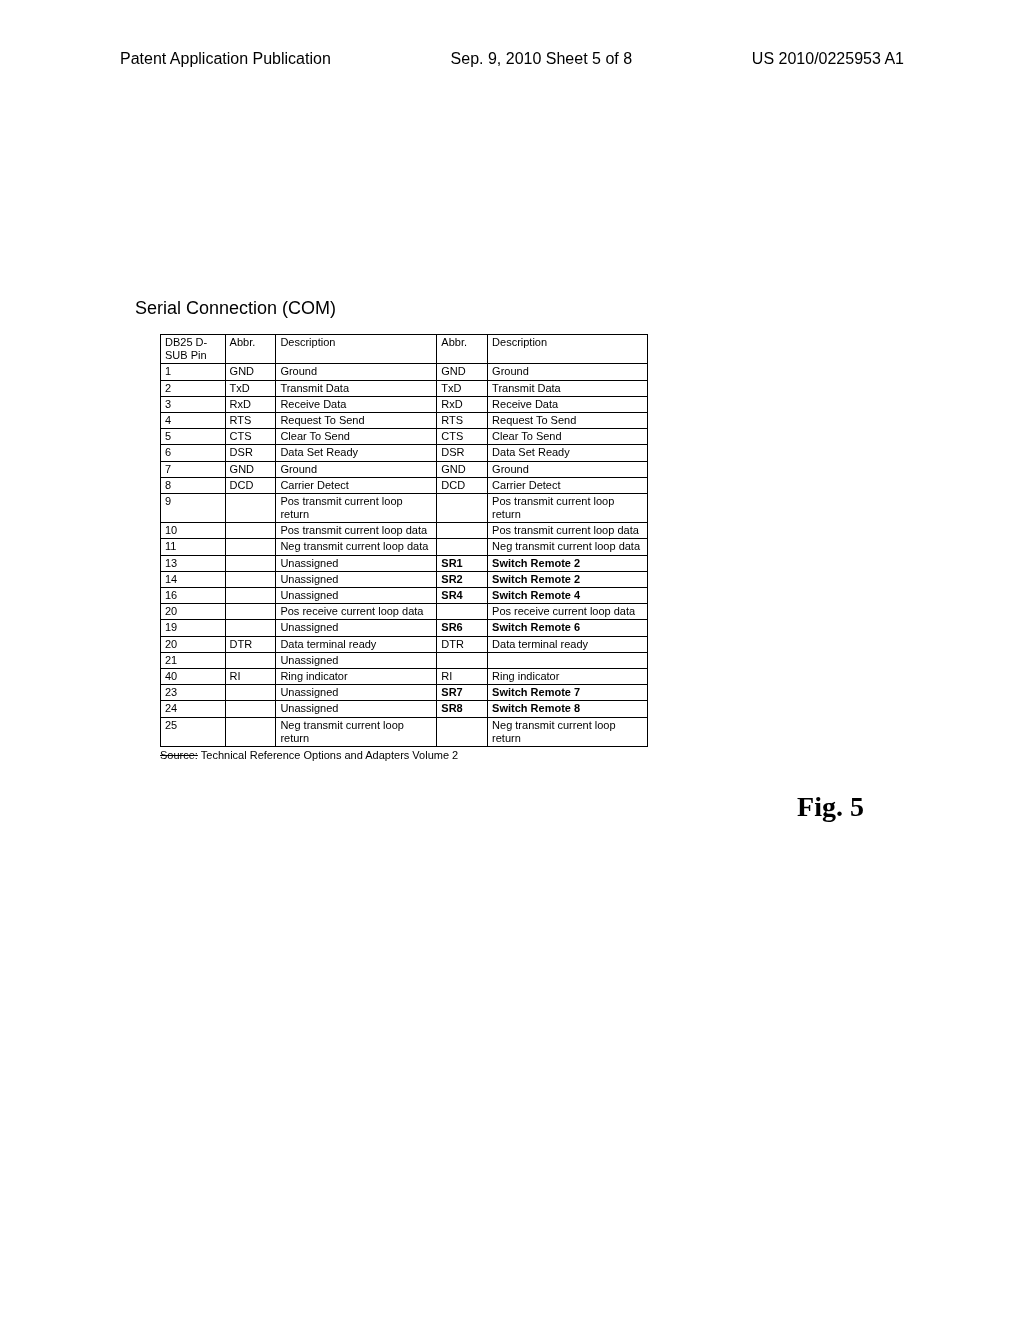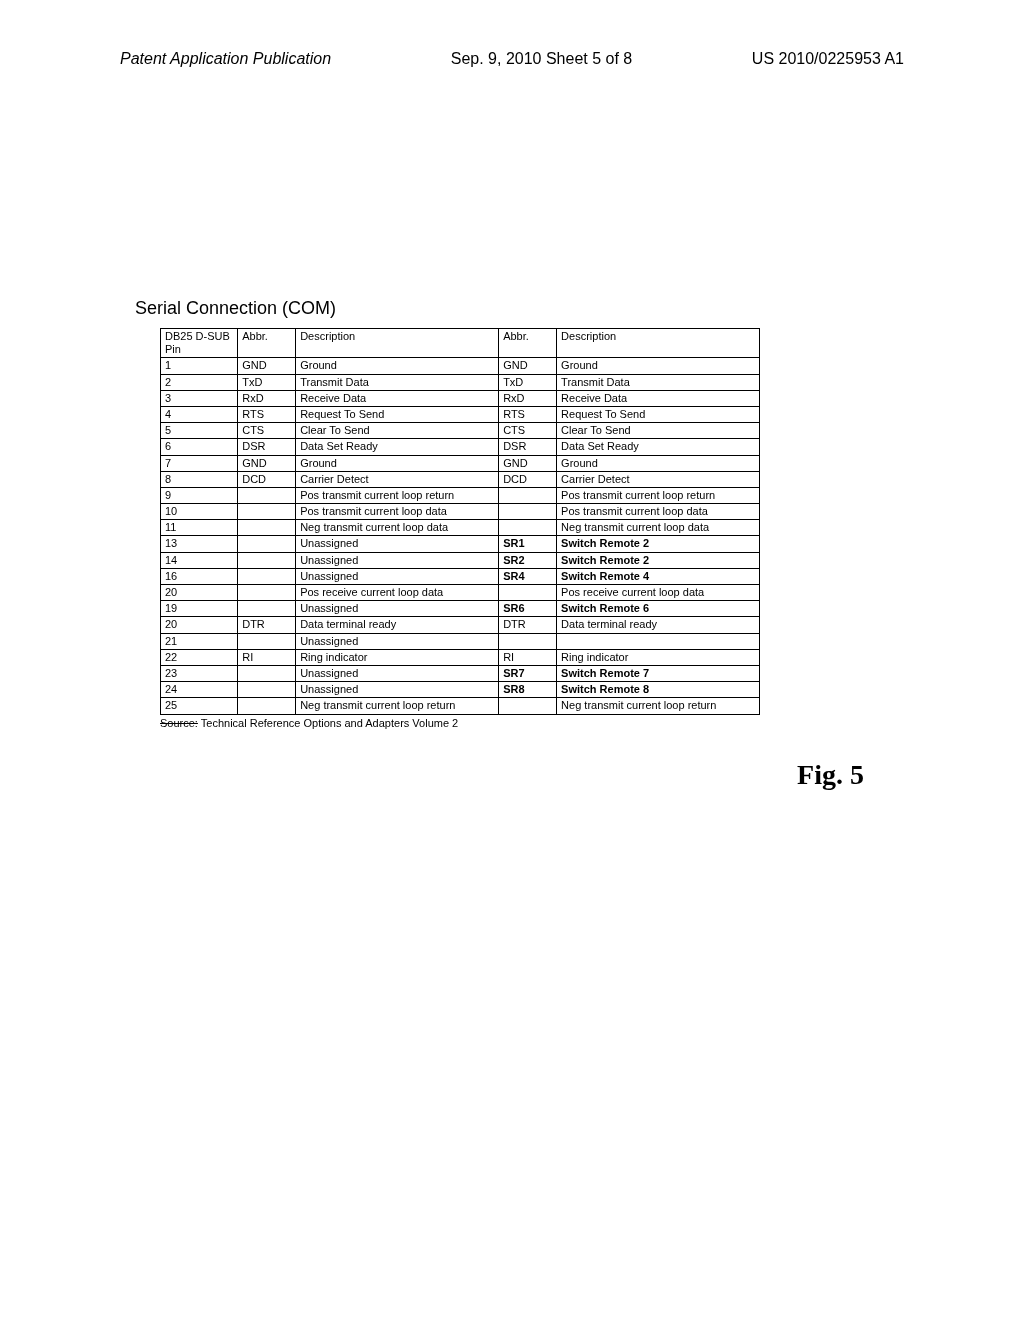--- a/index.html
+++ b/index.html
@@ -16,31 +16,31 @@
       position: relative;
       padding: 50px 120px 0 120px;
       box-sizing: border-box;
     }
     .header {
       display: flex;
       justify-content: space-between;
       font-size: 16px;
       margin-bottom: 230px;
     }
-    .header span:first-child { font-weight: normal; font-style: italic; }
+    .header span:first-child { font-weight: normal; }
     .title {
       font-size: 18px;
       font-weight: normal;
-      margin-bottom: 9px;
+      margin-bottom: 15px;
       margin-left: 15px;
     }
     table {
       border-collapse: collapse;
       margin-left: 40px;
-      width: 600px;
+      width: 488px;
       font-size: 11px;
     }
     th, td {
       border: 1px solid #000;
       padding: 1px 4px;
       text-align: left;
       vertical-align: top;
       line-height: 1.2;
     }
     th {
@@ -208,21 +208,21 @@
           <td>Data terminal ready</td>
         </tr>
         <tr>
           <td>21</td>
           <td></td>
           <td>Unassigned</td>
           <td></td>
           <td></td>
         </tr>
         <tr>
-          <td>22</td>
+          <td>40</td>
           <td>RI</td>
           <td>Ring indicator</td>
           <td>RI</td>
           <td>Ring indicator</td>
         </tr>
         <tr>
           <td>23</td>
           <td></td>
           <td>Unassigned</td>
           <td class="bold">SR7</td>

